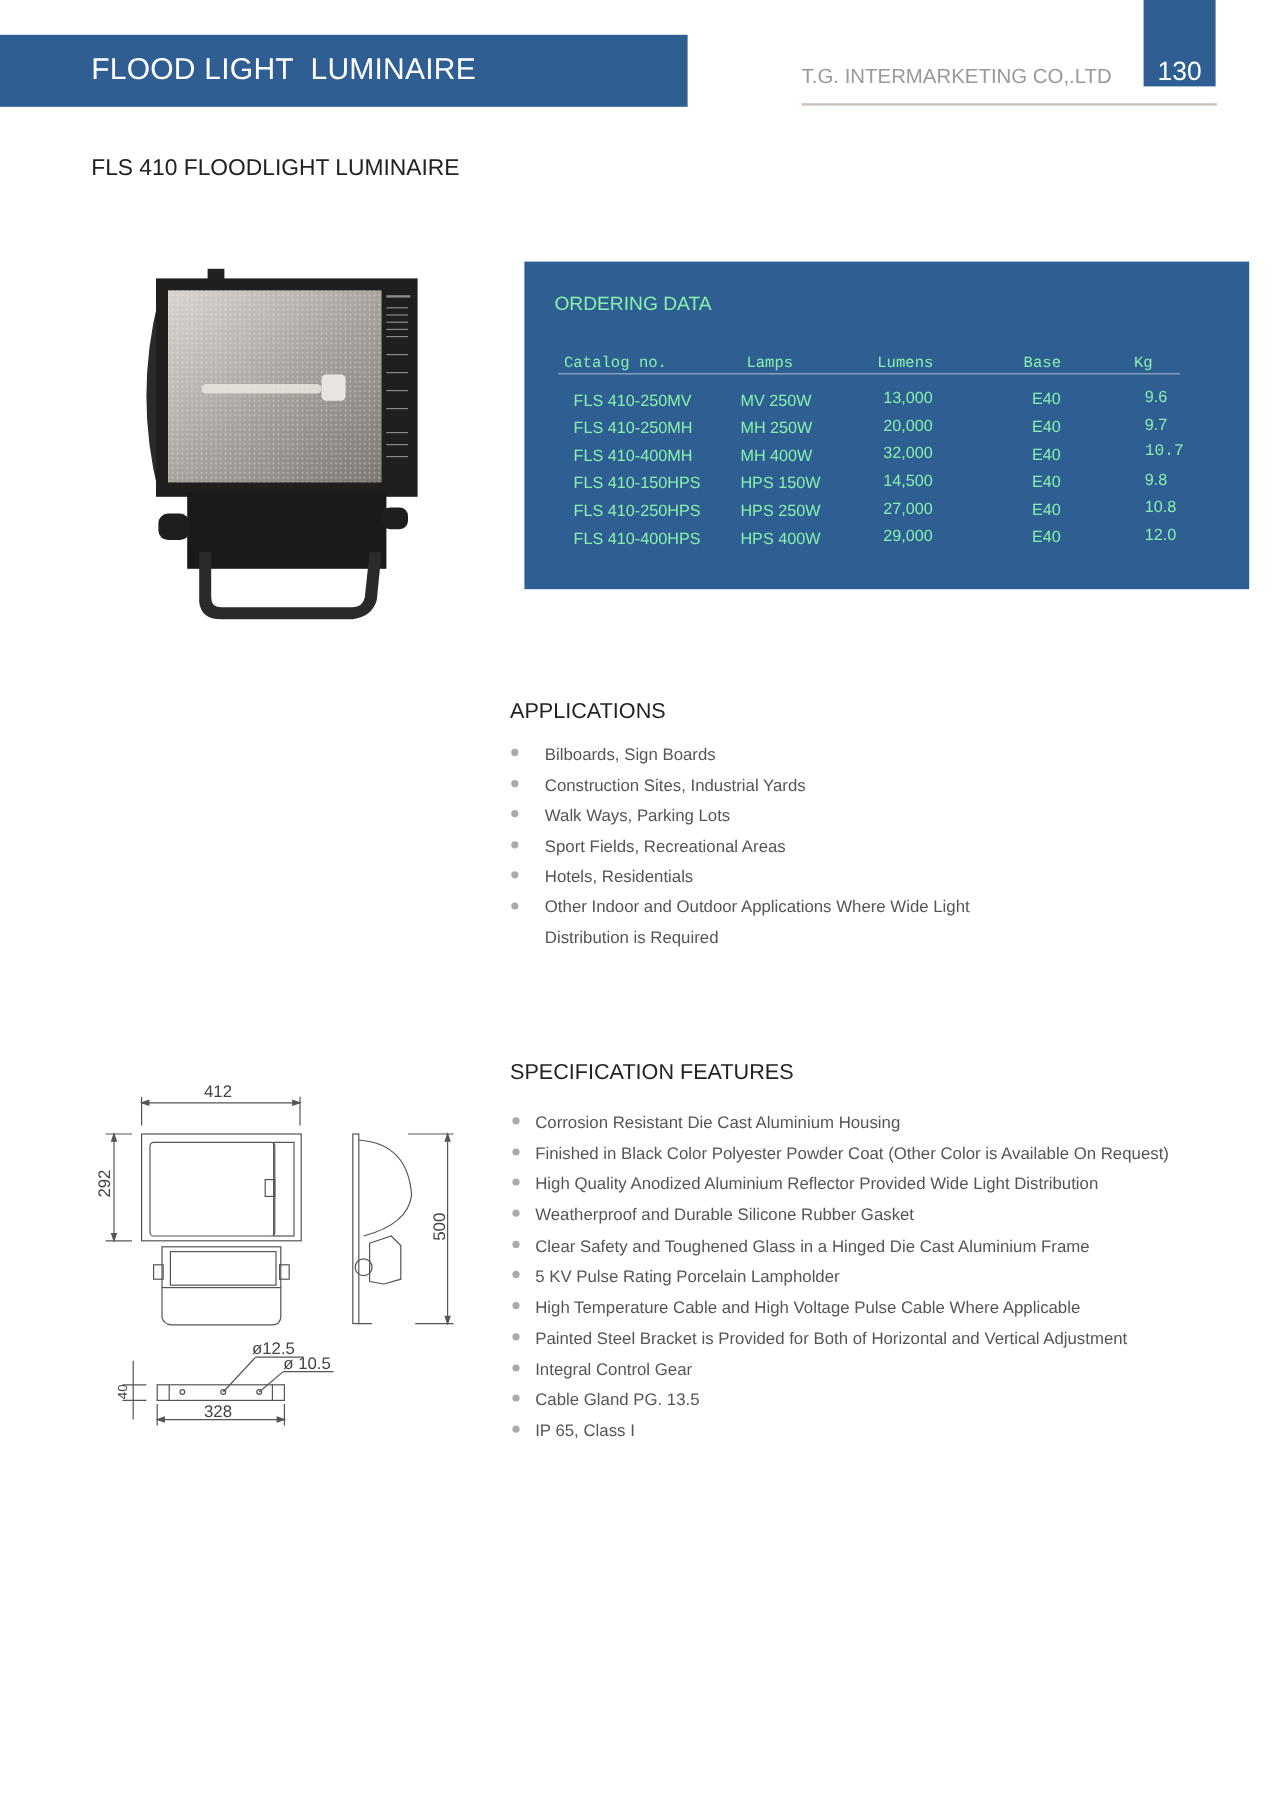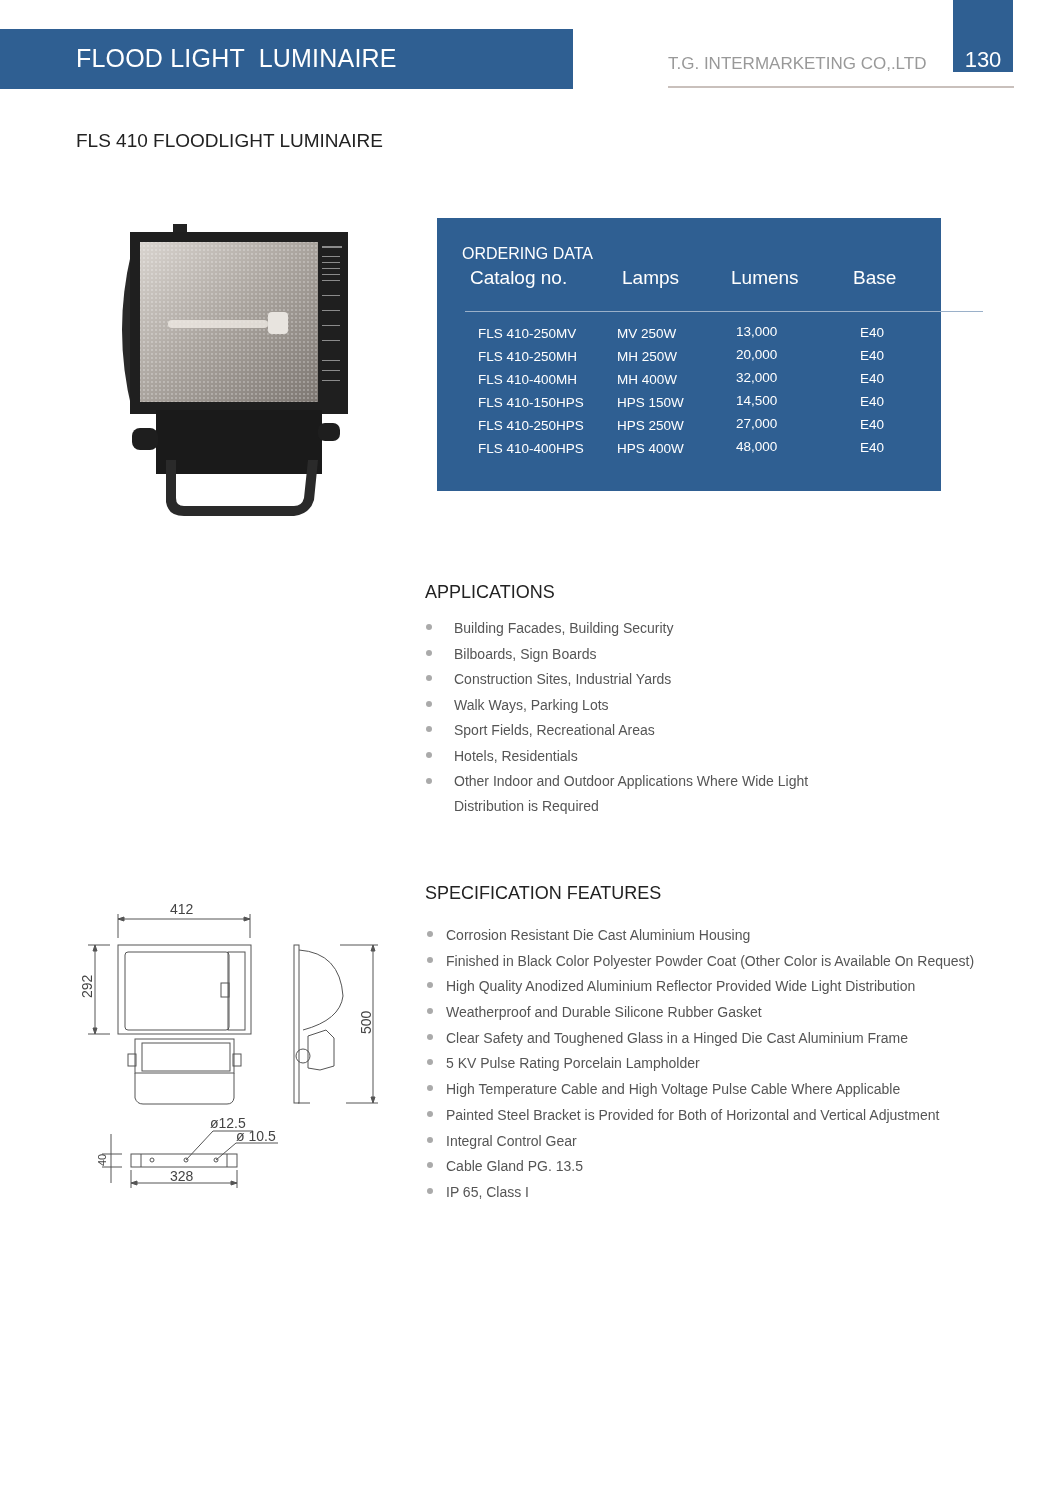--- a/index.html
+++ b/index.html
@@ -8,23 +8,23 @@
   .header-bar { left:0; top:29px; width:573px; height:60px; background:#2f5f92; }
   .header-title { left:76px; top:44px; font-size:25px; color:#ffffff; letter-spacing:0.2px; white-space:pre; }
   .company { left:668px; top:54px; font-size:17px; color:#999999; white-space:pre; }
   .company-rule { left:668px; top:86px; width:346px; height:2px; background:#c9c0bc; }
   .page-box { left:953px; top:0; width:60px; height:72px; background:#2f5f92; }
   .page-num { left:953px; top:47px; width:60px; text-align:center; font-size:22px; color:#ffffff; }
   .subtitle { left:76px; top:130px; font-size:19px; color:#222; }
 
   .product-photo { left:118px; top:220px; width:232px; height:300px; }
 
-  .order-panel { left:437px; top:218px; width:504px; height:273px; background:#2f5f92; color:#ffffff; }
+  .order-panel { left:437px; top:218px; width:604px; height:273px; background:#2f5f92; color:#86efac; }
   .order-title { position:absolute; left:25px; top:27px; font-size:16px; }
-  .order-th { position:absolute; top:49px; font-size:19px; }
+  .order-th { position:absolute; top:77px; font-size:13px;font-family:Liberation Mono, monospace; }
   .order-rule { position:absolute; left:28px; top:93px; width:518px; height:1px; background:#9ab0c9; }
   .order-row { position:absolute; left:0; width:100%; height:23px; font-size:13.5px; }
   .order-row span { position:absolute; }
 
   .section-title { font-size:18px; color:#222; }
   .bullet-list { list-style:none; margin:0; padding:0; }
   .bullet-list li { position:relative; font-size:14px; color:#555; }
   .bullet { position:absolute; width:6px; height:6px; border-radius:50%; background:#aaaaaa; }
 
   .apps-list li { height:25.6px; line-height:18px; padding-left:29px; }
@@ -130,29 +130,28 @@
   <div class="order-row" style="top:200px;">
     <span style="left:41px;">FLS 410-250HPS</span>
     <span style="left:180px;">HPS 250W</span>
     <span style="left:299px;top:-2px;">27,000</span>
     <span style="left:423px;top:-1px;">E40</span>
     <span style="left:517px;top:-3px;">10.8</span>
   </div>
   <div class="order-row" style="top:223px;">
     <span style="left:41px;">FLS 410-400HPS</span>
     <span style="left:180px;">HPS 400W</span>
-    <span style="left:299px;top:-2px;">48,000</span>
+    <span style="left:299px;top:-2px;">29,000</span>
     <span style="left:423px;top:-1px;">E40</span>
     <span style="left:517px;top:-3px;">12.0</span>
   </div>
 </div>
 
 <div class="abs section-title" style="left:425px;top:582px;">APPLICATIONS</div>
 <ul class="abs bullet-list apps-list" style="left:425px;top:619px;width:420px;">
-  <li><span class="bullet"></span><span>Building Facades, Building Security</span></li>
   <li><span class="bullet"></span><span>Bilboards, Sign Boards</span></li>
   <li><span class="bullet"></span><span>Construction Sites, Industrial Yards</span></li>
   <li><span class="bullet"></span><span>Walk Ways, Parking Lots</span></li>
   <li><span class="bullet"></span><span>Sport Fields, Recreational Areas</span></li>
   <li><span class="bullet"></span><span>Hotels, Residentials</span></li>
   <li class="two-line" style="width:370px;"><span class="bullet"></span><span>Other Indoor and Outdoor Applications Where Wide Light Distribution is Required</span></li>
 </ul>
 
 <div class="abs section-title" style="left:425px;top:883px;">SPECIFICATION FEATURES</div>
 <ul class="abs bullet-list spec-list" style="left:425px;top:926px;width:600px;">

